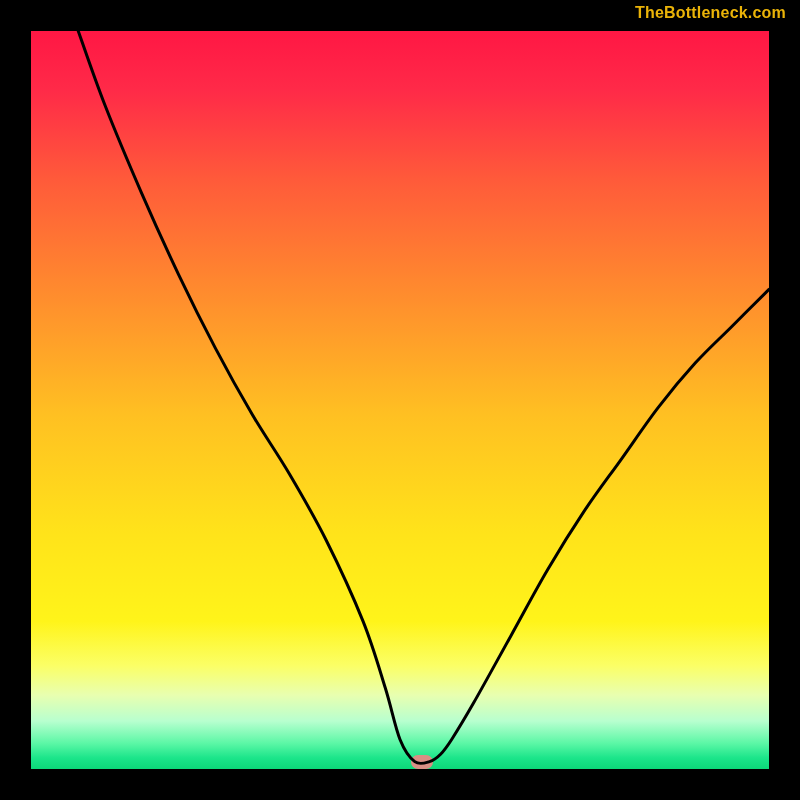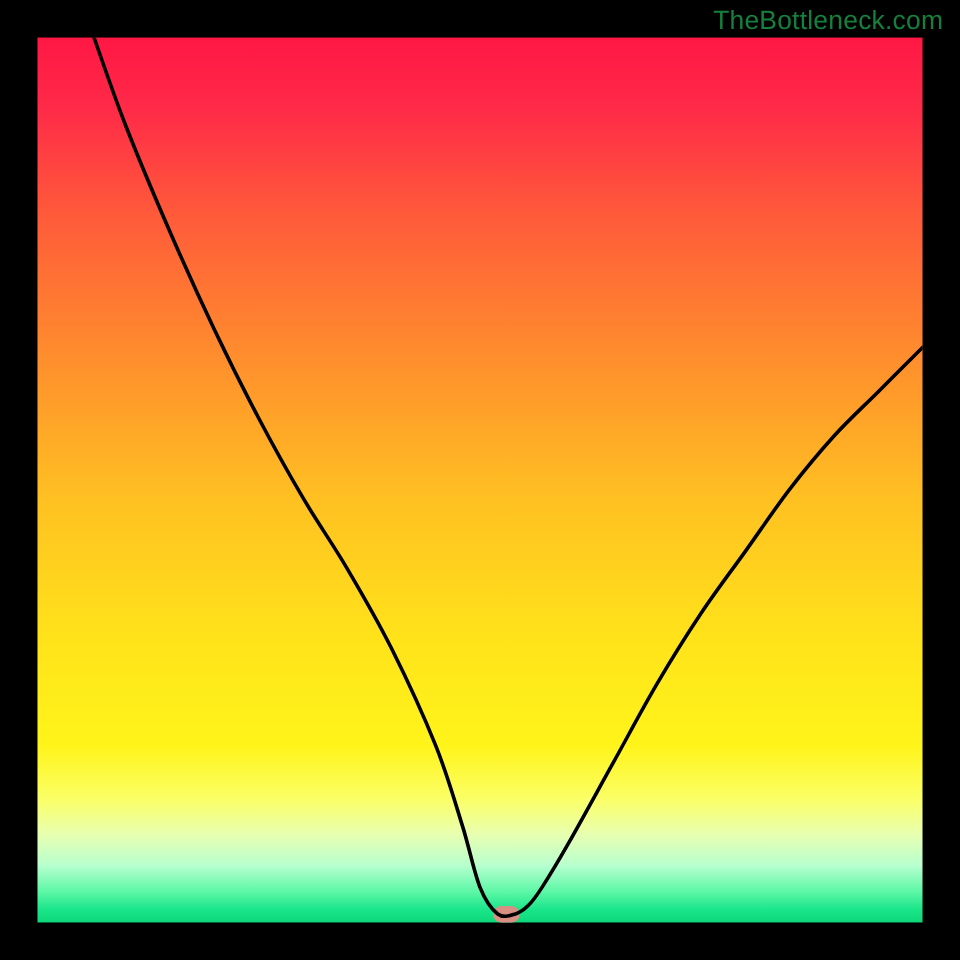--- a/index.html
+++ b/index.html
@@ -14,23 +14,23 @@
   .frame {
     position: relative;
     width: 800px;
     height: 800px;
     background: #000;
   }
   .watermark {
     position: absolute;
     top: 4px;
     right: 14px;
-    color: #15803d;
-    font-size: 22px;
-    font-weight: 400;
+    color: #eab308;
+    font-size: 16px;
+    font-weight: 700;
     letter-spacing: 0.2px;
     z-index: 10;
   }
   .plot-area {
     position: absolute;
     left: 31px;
     top: 31px;
     width: 738px;
     height: 738px;
     overflow: hidden;

